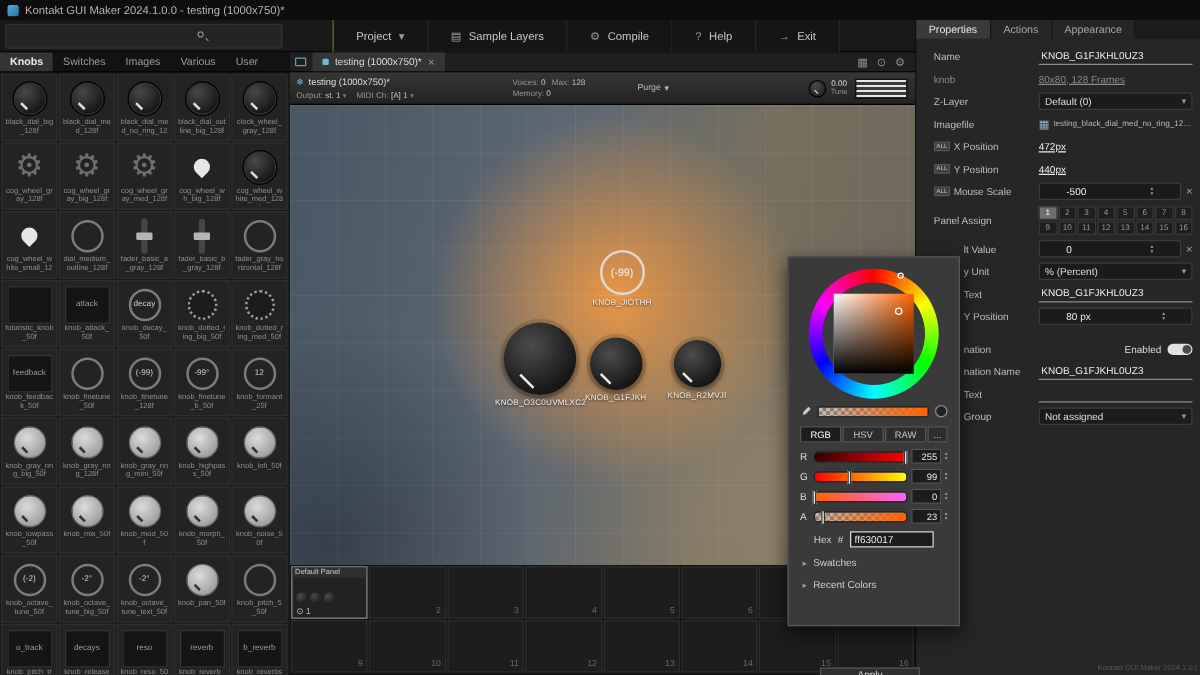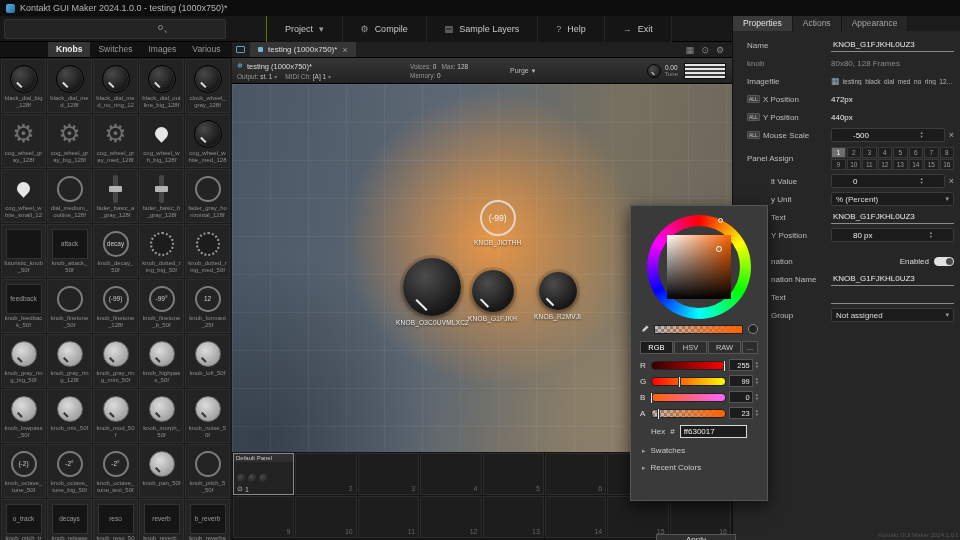--- a/index.html
+++ b/index.html
@@ -38,21 +38,21 @@
   .tb-buttons { display:flex; height:26px; margin-left:36px; }
   .tbtn { display:flex; align-items:center; gap:6px; padding:0 18px; font-size:9px; color:#c8c8c8;
     background:#151515; border-right:1px solid #262626; cursor:default; }
   .tbtn:first-child { border-left:1px solid #4d7c0f; }
   .tbtn i { color:#9a9a9a; font-size:9px; }
 
   
   .library { position:absolute; left:0; top:42px; width:232px; height:498px; background:#1a1a1a; }
   .lib-tabs { display:flex; height:16px; background:#121212; border-bottom:1px solid #000; }
   .lib-tab { padding:2px 8px; font-size:8.5px; color:#9a9a9a; }
-  .lib-tab.active { background:#343434; color:#eee; font-weight:bold;margin-left:48px; }
+  .lib-tab.active { background:#343434; color:#eee; font-weight:bold; }
   .lib-grid { display:grid; grid-template-columns:repeat(5,45px); grid-auto-rows:54px; gap:1px; padding:1px; }
   .lib-item { background:#232323; border:1px solid #2e2e2e; display:flex; flex-direction:column;
     align-items:center; padding-top:2px; overflow:hidden; }
   .lib-glyph { height:33px; width:100%; display:flex; align-items:center; justify-content:center; }
   .lib-label { font-size:6px; color:#8d8d8d; line-height:7px; text-align:center; width:100%;
     word-break:break-all; padding:0 2px; max-height:14px; overflow:hidden; }
   .g { display:flex; align-items:center; justify-content:center; color:#bbb; font-size:6.5px; }
   .g-dark-knob { width:28px; height:28px; border-radius:50%; border:1px solid #000;
     background:radial-gradient(circle at 35% 30%,#484848,#141414 75%); box-shadow:inset 0 0 0 1px #333; position:relative; }
   .g-dark-knob::after { content:""; position:absolute; left:5px; bottom:6px; width:7px; height:1.5px; background:#ddd; transform:rotate(45deg); }
@@ -130,21 +130,21 @@
   
   .right-panel { position:absolute; left:732px; top:16px; width:228px; height:524px; background:#262626; border-left:1px solid #101010; }
   .rp-tabs { display:flex; height:15px; background:#1c1c1c; }
   .rp-tab { padding:2px 10px; font-size:8.5px; color:#a5a5a5; border-right:1px solid #161616; background:#262626; }
   .rp-tab.active { background:#3a3a3a; color:#e5e5e5; }
   .rp-body { padding-top:5px; }
   .prop-row { display:flex; align-items:center; height:18px; padding:0 6px 0 14px; font-size:8px; }
   .prop-label { width:84px; color:#bdbdbd; display:flex; align-items:center; gap:3px; flex:none; overflow:hidden; white-space:nowrap; }
   .indent .prop-label { padding-left:24px; width:84px; }
   .prop-ctrl { flex:1; display:flex; align-items:center; min-width:0; }
-  .plain { color:#ececec; font-size:8px; }
+  .plain { color:#ececec; font-size:8px;text-decoration:underline; }
   .dim { color:#8a8a8a; }
   .txt-input { width:100%; background:#1b1b1b00; border:none; border-bottom:1px solid #8a8a8a;
     color:#ececec; font-size:8px; height:13px; padding:0 2px; outline:none; font-family:"Liberation Sans",sans-serif; }
   .sel { width:100%; background:#1b1b1b; border:1px solid #3b3b3b; border-radius:2px; color:#dedede;
     font-size:8px; height:14px; display:flex; align-items:center; justify-content:space-between; padding:0 4px; }
   .sel i { color:#9a9a9a; font-size:7px; }
   .imagefile { gap:3px; color:#b9b9b9; font-size:6.5px; }
   .imagefile i { color:#8fb0c5; font-size:9px; }
   .file-name { overflow:hidden; white-space:nowrap; text-overflow:ellipsis; }
   .all-badge { background:#3e3e3e; border:1px solid #555; color:#c5c5c5; font-size:5px; padding:0 1px; border-radius:1px; }
@@ -227,26 +227,26 @@
           <i class="mag-h"></i>
         </span>
     </div>
   </div>
   <div class="tb-buttons">
     <div class="tbtn">
       <span>Project</span>
       <i class="i-chevron-down"></i>
     </div>
     <div class="tbtn">
+      <i class="i-layers"></i>
+      <span>Sample Layers</span>
+    </div>
+    <div class="tbtn">
       <i class="i-gear"></i>
       <span>Compile</span>
-    </div>
-    <div class="tbtn">
-      <i class="i-layers"></i>
-      <span>Sample Layers</span>
     </div>
     <div class="tbtn">
       <i class="i-help"></i>
       <span>Help</span>
     </div>
     <div class="tbtn">
       <i class="i-arrow"></i>
       <span>Exit</span>
     </div>
   </div>
@@ -682,20 +682,29 @@
       <div class="prop-ctrl">
           <input class="txt-input" value="KNOB_G1FJKHL0UZ3" style="">
         </div>
     </div>
 
     <div class="prop-row">
       <div class="prop-label dim">knob</div>
       <div class="prop-ctrl plain dim">80x80, 128 Frames</div>
     </div>
 
+    <div class="prop-row">
+      <div class="prop-label">Z-Layer</div>
+      <div class="prop-ctrl">
+        <div class="sel">
+          <span>Default (0)</span>
+          <i class="i-chevron-down"></i>
+        </div>
+      </div>
+    </div>
 
     <div class="prop-row">
       <div class="prop-label">Imagefile</div>
       <div class="prop-ctrl imagefile">
         <i class="i-grid"></i>
         <span class="file-name">testing_black_dial_med_no_ring_128fG...</span>
       </div>
     </div>
 
     <div class="prop-row">

